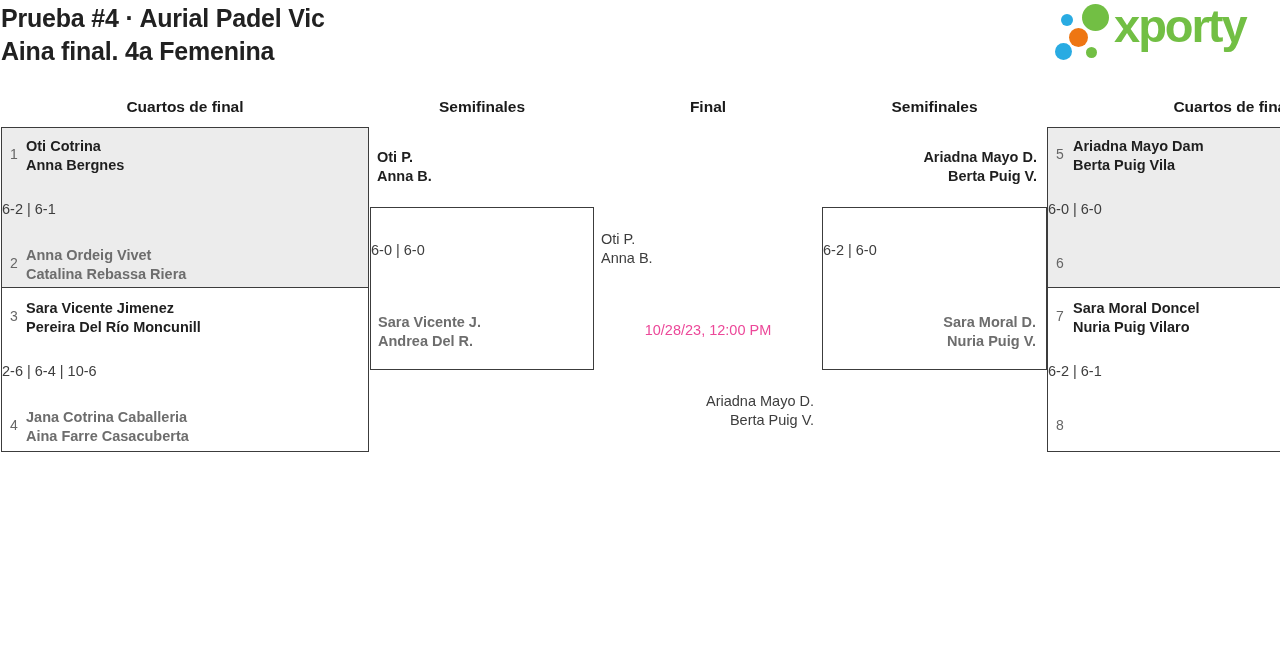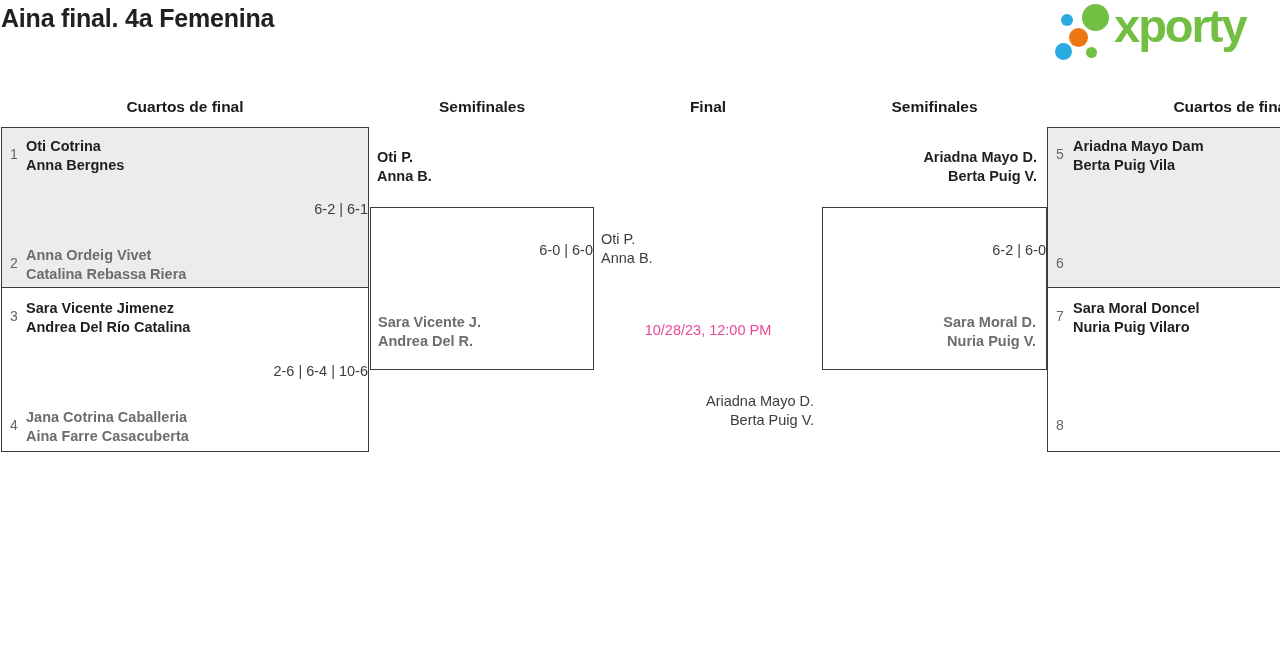--- a/index.html
+++ b/index.html
@@ -29,38 +29,39 @@
   
   .mbox { position:absolute; border:1px solid #3c3c3c; background:#ffffff; }
   .mbox.shade { background:#ececec; }
   .seed  { position:absolute; left:8px; font-size:14px; color:#666666; }
   .s-top { top:18px; } .s-bot { top:127px; }
   .names { position:absolute; font-size:14.5px; line-height:19px; white-space:nowrap; }
   .n-left { left:24px; }
   .n-top { top:9px; } .n-bot { top:118px; }
   .winner { font-weight:600; color:#1f1f1f; }
   .loser  { color:#6d6d6d;font-weight:bold; }
-  .score { position:absolute; top:73px; left:0; width:100%; text-align:right;
+  .score { position:absolute; top:73px; left:0; width:100%; text-align:left;
            font-size:14.5px; color:#3d3d3d; }
 
   
   .sf-label { position:absolute; font-size:14.5px; line-height:19px; white-space:nowrap; }
 
   
   .final-team { position:absolute; font-size:14.5px; line-height:19px; color:#3d3d3d;
                 white-space:nowrap; }
   .final-date { position:absolute; left:594px; top:322px; width:228px; text-align:center;
                 font-size:14.5px; color:#ec4899; white-space:nowrap; }
 </style>
 </head>
 <body>
 
 <div class="page">
 
   <div class="title">
+    <div>Prueba #4 · Aurial Padel Vic</div>
     <div>Aina final. 4a Femenina</div>
   </div>
 
   <div class="logo">
     <span class="dot blue-sm"></span>
     <span class="dot green-lg"></span>
     <span class="dot orange"></span>
     <span class="dot green-sm"></span>
     <span class="dot blue-md"></span>
     <span class="logotext">xporty</span>
@@ -83,21 +84,21 @@
     <div class="names n-left n-bot loser">
       <div>Anna Ordeig Vivet</div>
       <div>Catalina Rebassa Riera</div>
     </div>
   </div>
 
   <div class="mbox" style="left:1px;top:287px;width:368px;height:165px">
     <span class="seed s-top" style="top:20px">3</span>
     <div class="names n-left winner" style="top:11px">
       <div>Sara Vicente Jimenez</div>
-      <div>Andrea Del Río Catalina</div>
+      <div>Pereira Del Río Moncunill</div>
     </div>
     <div class="score" style="top:75px">2-6 | 6-4 | 10-6</div>
     <span class="seed" style="top:129px">4</span>
     <div class="names n-left loser" style="top:120px">
       <div>Jana Cotrina Caballeria</div>
       <div>Aina Farre Casacuberta</div>
     </div>
   </div>
 
   <div class="sf-label winner" style="left:377px;top:148px">

